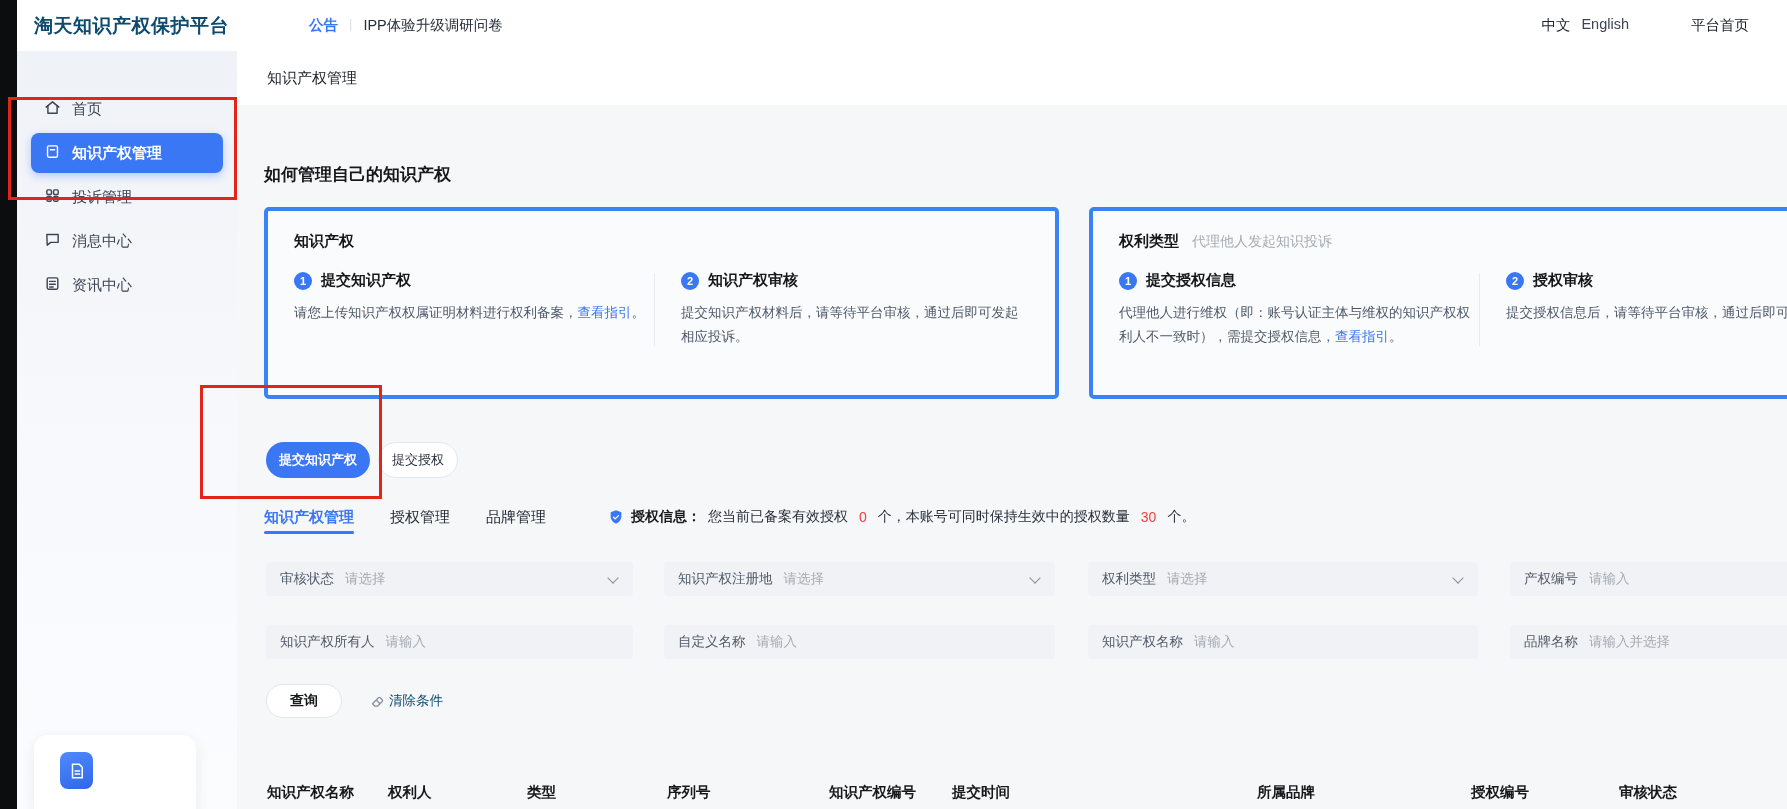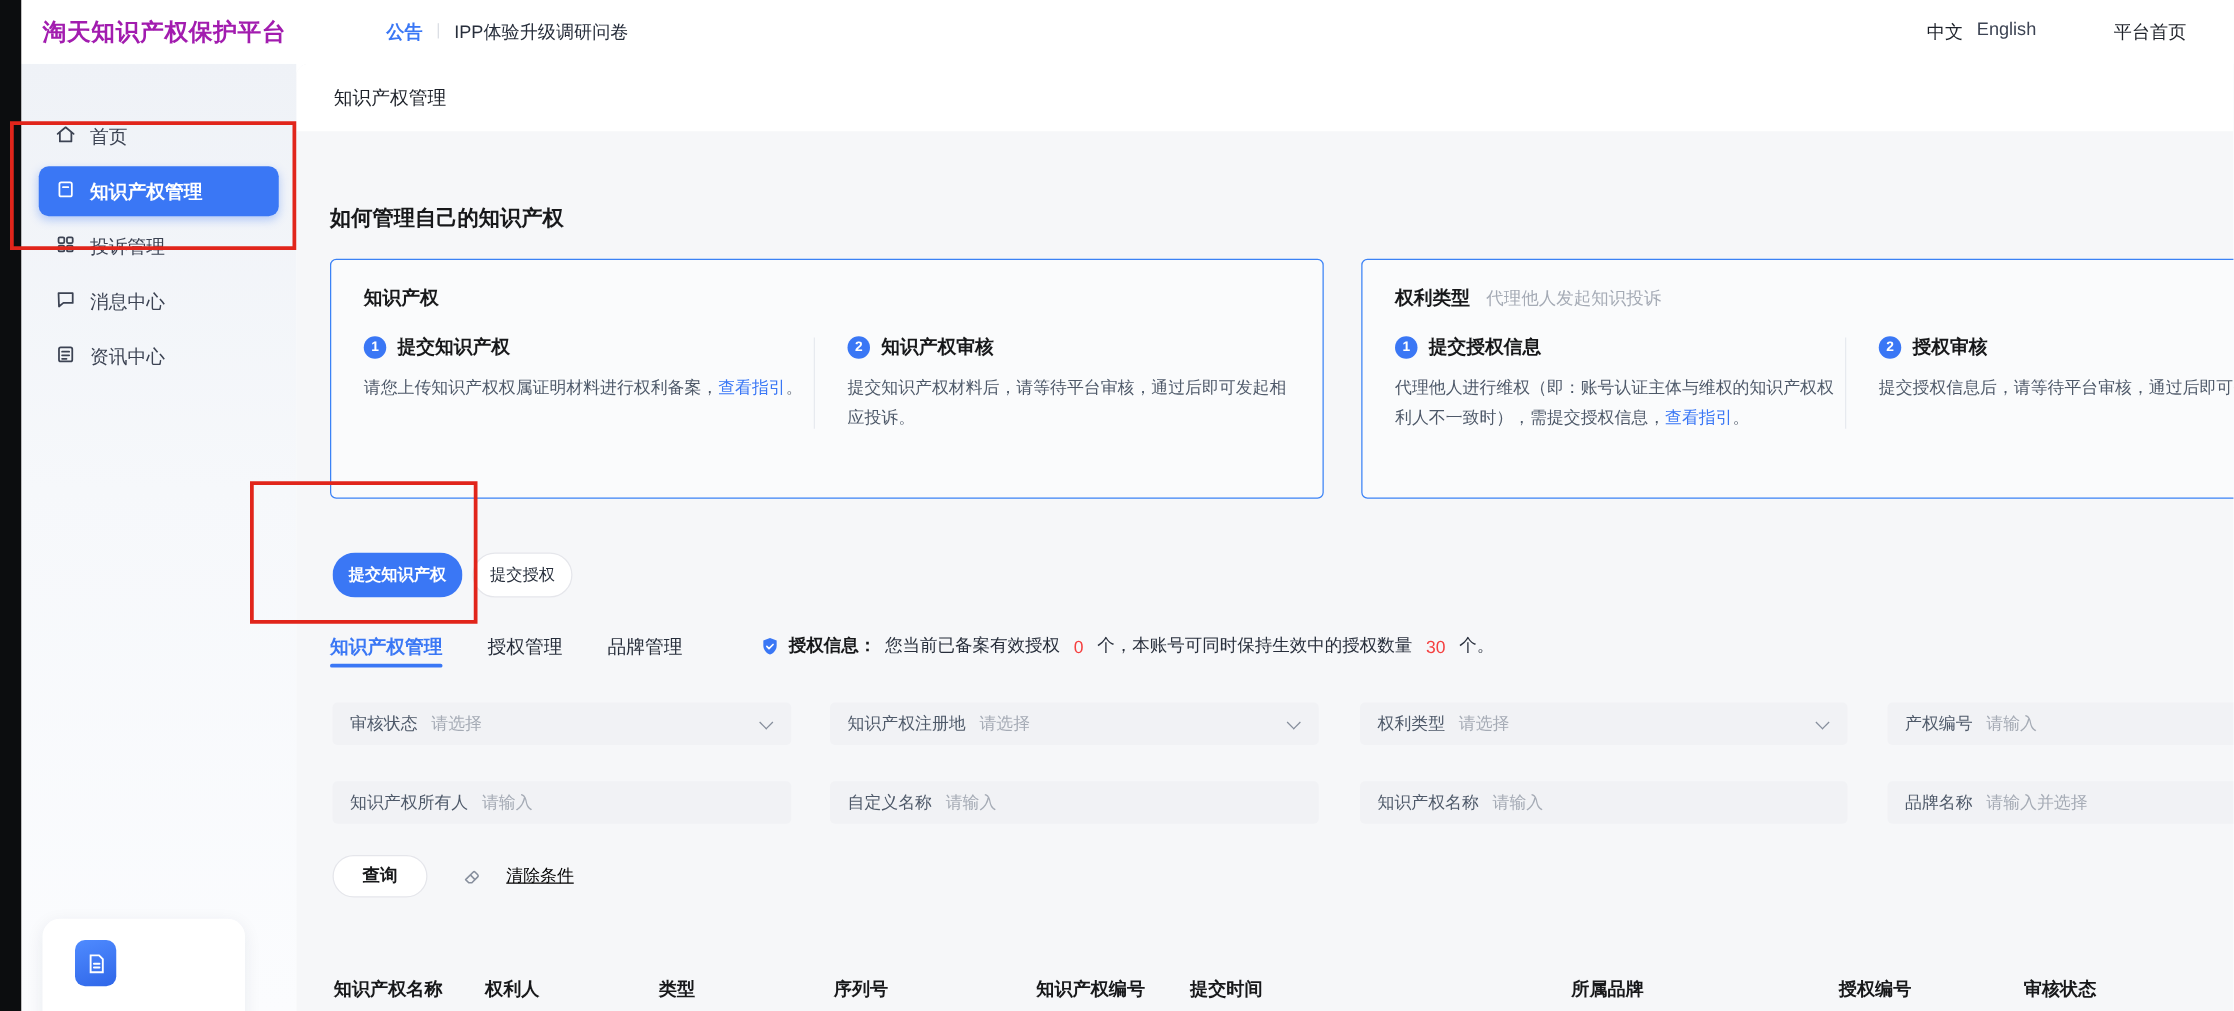--- a/index.html
+++ b/index.html
@@ -5,21 +5,21 @@
   * { margin:0; padding:0; box-sizing:border-box; }
   html,body { width:1787px; height:809px; overflow:hidden; }
   body { font-family:"Liberation Sans","DejaVu Sans",sans-serif; background:#fff; position:relative; color:#1d2129; }
   .screen { position:absolute; inset:0; width:1787px; height:809px; overflow:hidden; background:#fff; }
 
   
   .edge-strip { position:absolute; left:0; top:0; width:17px; height:809px; background:#0c0d0f; z-index:40; }
 
   
   .header { position:absolute; left:17px; top:0; right:0; height:51px; background:#fff; display:flex; align-items:center; z-index:10; }
-  .brand { font-size:19px; font-weight:700; color:#a21caf; margin-left:17px; letter-spacing:.5px; }
+  .brand { font-size:19px; font-weight:700; color:#0c4a6e; margin-left:17px; letter-spacing:.5px; }
   .notice-area { display:flex; align-items:flex-start; margin-left:80px; font-size:14.5px; }
   .notice-link { color:#3a77f5; font-weight:600; text-decoration:none; cursor:pointer; }
   .notice-divider { color:#dcdfe5; margin:0 11px; font-size:13px; }
   .notice-text { color:#272e3b; cursor:pointer; }
   .header-right { margin-left:auto; display:flex; align-items:center; margin-right:38px; font-size:14.5px; }
   .lang { display:flex; gap:11px; }
   .lang .zh { color:#1d2129; cursor:pointer; }
   .lang .en { color:#3c4353; cursor:pointer; }
   .portal-home { margin-left:62px; color:#1d2129; cursor:pointer; }
 
@@ -36,21 +36,21 @@
 
   
   .main { position:absolute; left:237px; top:51px; right:0; bottom:0; background:#f6f7f9; border-top-left-radius:10px; z-index:4; overflow:hidden; }
   .title-bar { height:54px; background:#fff; border-top-left-radius:10px; display:flex; align-items:center; padding-left:30px; font-size:15px; color:#1d2129; }
 
   .guide-row { position:absolute; left:27px; top:100px; height:30px; display:flex; align-items:center; gap:12px;flex-direction:column; }
   .guide-row svg { width:22px; height:22px; }
   .guide-title { font-size:17px; font-weight:700; color:#17181a; }
 
   .cards-row { position:absolute; left:27px; top:156px; height:192px; display:flex; gap:30px; }
-  .info-card { width:795px; height:192px; flex:0 0 auto; background:#fafbfc; border:1px solid #3b82f6; border-radius:5px; padding:21px 26px; }
+  .info-card { width:795px; height:192px; flex:0 0 auto; background:#fafbfc; border:4px solid #3b82f6; border-radius:5px; padding:21px 26px; }
   .card-head { display:flex; align-items:baseline; gap:13px; }
   .card-title { font-size:15px; font-weight:700; color:#17181a; }
   .card-subtitle { font-size:14px; color:#a5abb5; }
   .steps { display:flex; margin-top:20px; }
   .step-col1 { width:360px; flex:0 0 auto; }
   .step-divider { width:1px; background:#e7eaef; margin:2px 0; flex:0 0 auto; }
   .step-col2 { flex:1; padding-left:26px; min-width:0; }
   .step-head { display:flex; align-items:center; gap:9px; }
   .step-num { width:18px; height:18px; border-radius:50%; background:#3a77f5; color:#fff; font-size:11px; font-weight:700; display:flex; align-items:center; justify-content:center; }
   .step-title { font-size:15px; font-weight:700; color:#17181a; }
@@ -71,21 +71,21 @@
   .auth-prefix { font-weight:700; color:#17181a; }
   .num-red { color:#f53f3f; margin:0 4px; }
 
   .filter-box { position:absolute; height:34px; background:#f1f2f5; border-radius:4px; display:flex; align-items:center; padding:0 14px; font-size:13.5px; cursor:pointer; }
   .filter-label { color:#4e5969; white-space:nowrap; }
   .filter-ph { color:#a5abb5; margin-left:11px; white-space:nowrap; }
   .chevron { position:absolute; right:16px; top:12px; width:8px; height:8px; border-right:1.6px solid #868e9c; border-bottom:1.6px solid #868e9c; transform:rotate(45deg); }
 
   .filter-actions { position:absolute; left:29px; top:633px; height:34px; display:flex; align-items:center; gap:28px; }
   .btn-search { background:#fff; border:1px solid #e5e6eb; border-radius:17px; height:34px; padding:0 23px; font-size:14px; font-weight:700; color:#17181a; cursor:pointer; }
-  .clear-btn { display:flex; align-items:center; gap:20px; color:#000000; font-size:13.5px; cursor:pointer;text-decoration:underline; }
+  .clear-btn { display:flex; align-items:center; gap:4px; color:#0c4a6e; font-size:13.5px; cursor:pointer; }
   .clear-btn svg { width:15px; height:15px; }
 
   .table-head { position:absolute; left:0; top:724px; right:0; height:85px; }
   .th { position:absolute; top:0; line-height:34px; font-size:14.5px; font-weight:700; color:#17181a; white-space:nowrap; }
 
   
   .annot { position:absolute; border:3px solid #e1251b; background:transparent; z-index:60; pointer-events:none; }
   .annot-1 { left:8px; top:97px; width:229px; height:103px; }
   .annot-2 { left:200px; top:385px; width:182px; height:114px; }
 </style>

